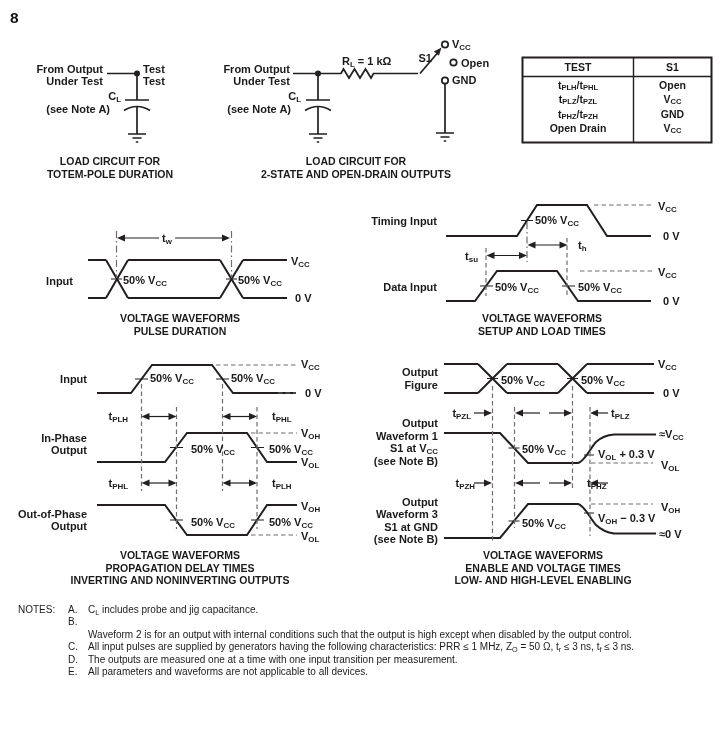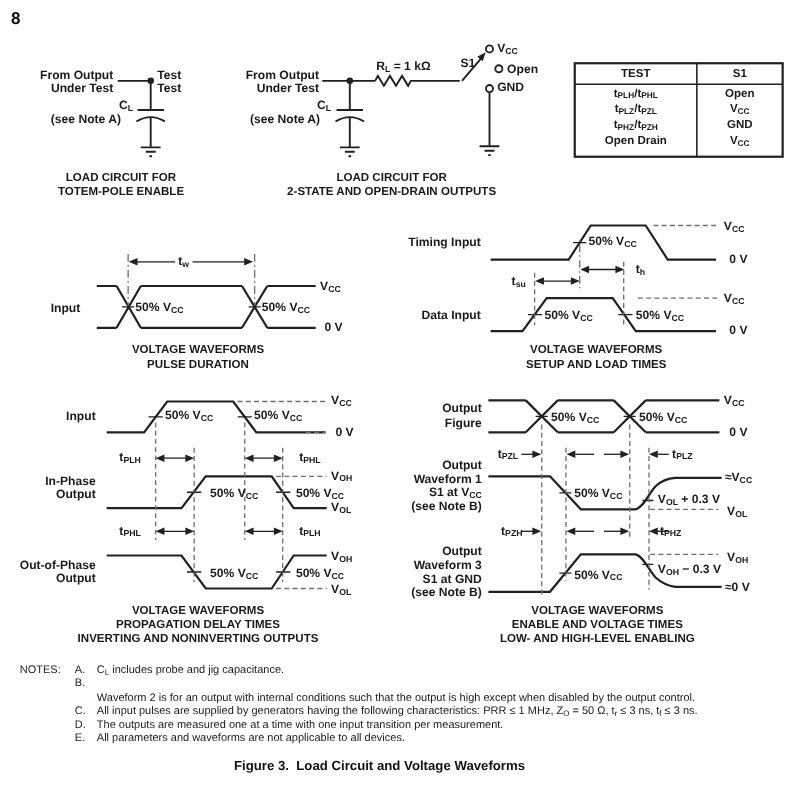--- a/index.html
+++ b/index.html
@@ -125,21 +125,21 @@
 
   <span class="tt" style="left:10px;top:9px">8</span>
 
   <span class="L aR" style="left:103px;top:69px">From Output</span>
   <span class="L aR" style="left:103px;top:81px">Under Test</span>
   <span class="L aL" style="left:143px;top:69px">Test</span>
   <span class="L aL" style="left:143px;top:81px">Test</span>
   <span class="L aR" style="left:121px;top:96px">C<sub>L</sub></span>
   <span class="L aR" style="left:110px;top:109px">(see Note A)</span>
   <span class="cap" style="left:110px;top:162px">LOAD CIRCUIT FOR</span>
-  <span class="cap" style="left:110px;top:174.5px">TOTEM-POLE ENABLE</span>
+  <span class="cap" style="left:110px;top:174.5px">TOTEM-POLE DURATION</span>
 
   <span class="L aR" style="left:290px;top:69px">From Output</span>
   <span class="L aR" style="left:290px;top:81px">Under Test</span>
   <span class="L aL" style="left:342px;top:61px">R<sub>L</sub> = 1 kΩ</span>
   <span class="L aR" style="left:432px;top:58px">S1</span>
   <span class="L aL" style="left:452px;top:44px">V<sub>CC</sub></span>
   <span class="L aL" style="left:461px;top:62.5px">Open</span>
   <span class="L aL" style="left:452px;top:80px">GND</span>
   <span class="L aR" style="left:301px;top:96px">C<sub>L</sub></span>
   <span class="L aR" style="left:291px;top:109px">(see Note A)</span>
@@ -215,21 +215,21 @@
   <span class="L aL" style="left:611px;top:412.5px">t<sub>PLZ</sub></span>
   <span class="L aR" style="left:438px;top:423px">Output</span>
   <span class="L aR" style="left:438px;top:435.5px">Waveform 1</span>
   <span class="L aR" style="left:438px;top:448px">S1 at V<sub>CC</sub></span>
   <span class="L aR" style="left:438px;top:460.5px">(see Note B)</span>
   <span class="L aL" style="left:522px;top:449px">50% V<sub>CC</sub></span>
   <span class="L aL" style="left:659px;top:434px">≈V<sub>CC</sub></span>
   <span class="L aL" style="left:598px;top:454px">V<sub>OL</sub> + 0.3 V</span>
   <span class="L aL" style="left:661px;top:464.5px">V<sub>OL</sub></span>
   <span class="L aR" style="left:475px;top:483px">t<sub>PZH</sub></span>
-  <span class="L aL" style="left:600px;top:483px">t<sub>PHZ</sub></span>
+  <span class="L aL" style="left:587px;top:483px">t<sub>PHZ</sub></span>
   <span class="L aR" style="left:438px;top:501.5px">Output</span>
   <span class="L aR" style="left:438px;top:514px">Waveform 3</span>
   <span class="L aR" style="left:438px;top:526.5px">S1 at GND</span>
   <span class="L aR" style="left:438px;top:539px">(see Note B)</span>
   <span class="L aL" style="left:522px;top:522.5px">50% V<sub>CC</sub></span>
   <span class="L aL" style="left:661px;top:506.5px">V<sub>OH</sub></span>
   <span class="L aL" style="left:598px;top:517.5px">V<sub>OH</sub> − 0.3 V</span>
   <span class="L aL" style="left:659px;top:534px">≈0 V</span>
   <span class="cap" style="left:543px;top:556px">VOLTAGE WAVEFORMS</span>
   <span class="cap" style="left:543px;top:568.5px">ENABLE AND VOLTAGE TIMES</span>
@@ -240,15 +240,14 @@
   <span class="nt" style="left:88px;top:604px">C<sub>L</sub> includes probe and jig capacitance.</span>
   <span class="nt" style="left:68px;top:616px">B.</span>
   <span class="nt" style="left:88px;top:629px">Waveform 2 is for an output with internal conditions such that the output is high except when disabled by the output control.</span>
   <span class="nt" style="left:68px;top:641px">C.</span>
   <span class="nt" style="left:88px;top:641px">All input pulses are supplied by generators having the following characteristics: PRR ≤ 1 MHz, Z<sub>O</sub> = 50 Ω, t<sub>r</sub> ≤ 3 ns, t<sub>f</sub> ≤ 3 ns.</span>
   <span class="nt" style="left:68px;top:654px">D.</span>
   <span class="nt" style="left:88px;top:654px">The outputs are measured one at a time with one input transition per measurement.</span>
   <span class="nt" style="left:68px;top:666px">E.</span>
   <span class="nt" style="left:88px;top:666px">All parameters and waveforms are not applicable to all devices.</span>
 
-  <span class="fc" style="left:345px;top:697px">Figure 3.  Load Circuit and Voltage Waveforms</span>
 
 </div>
 
 </body></html>

